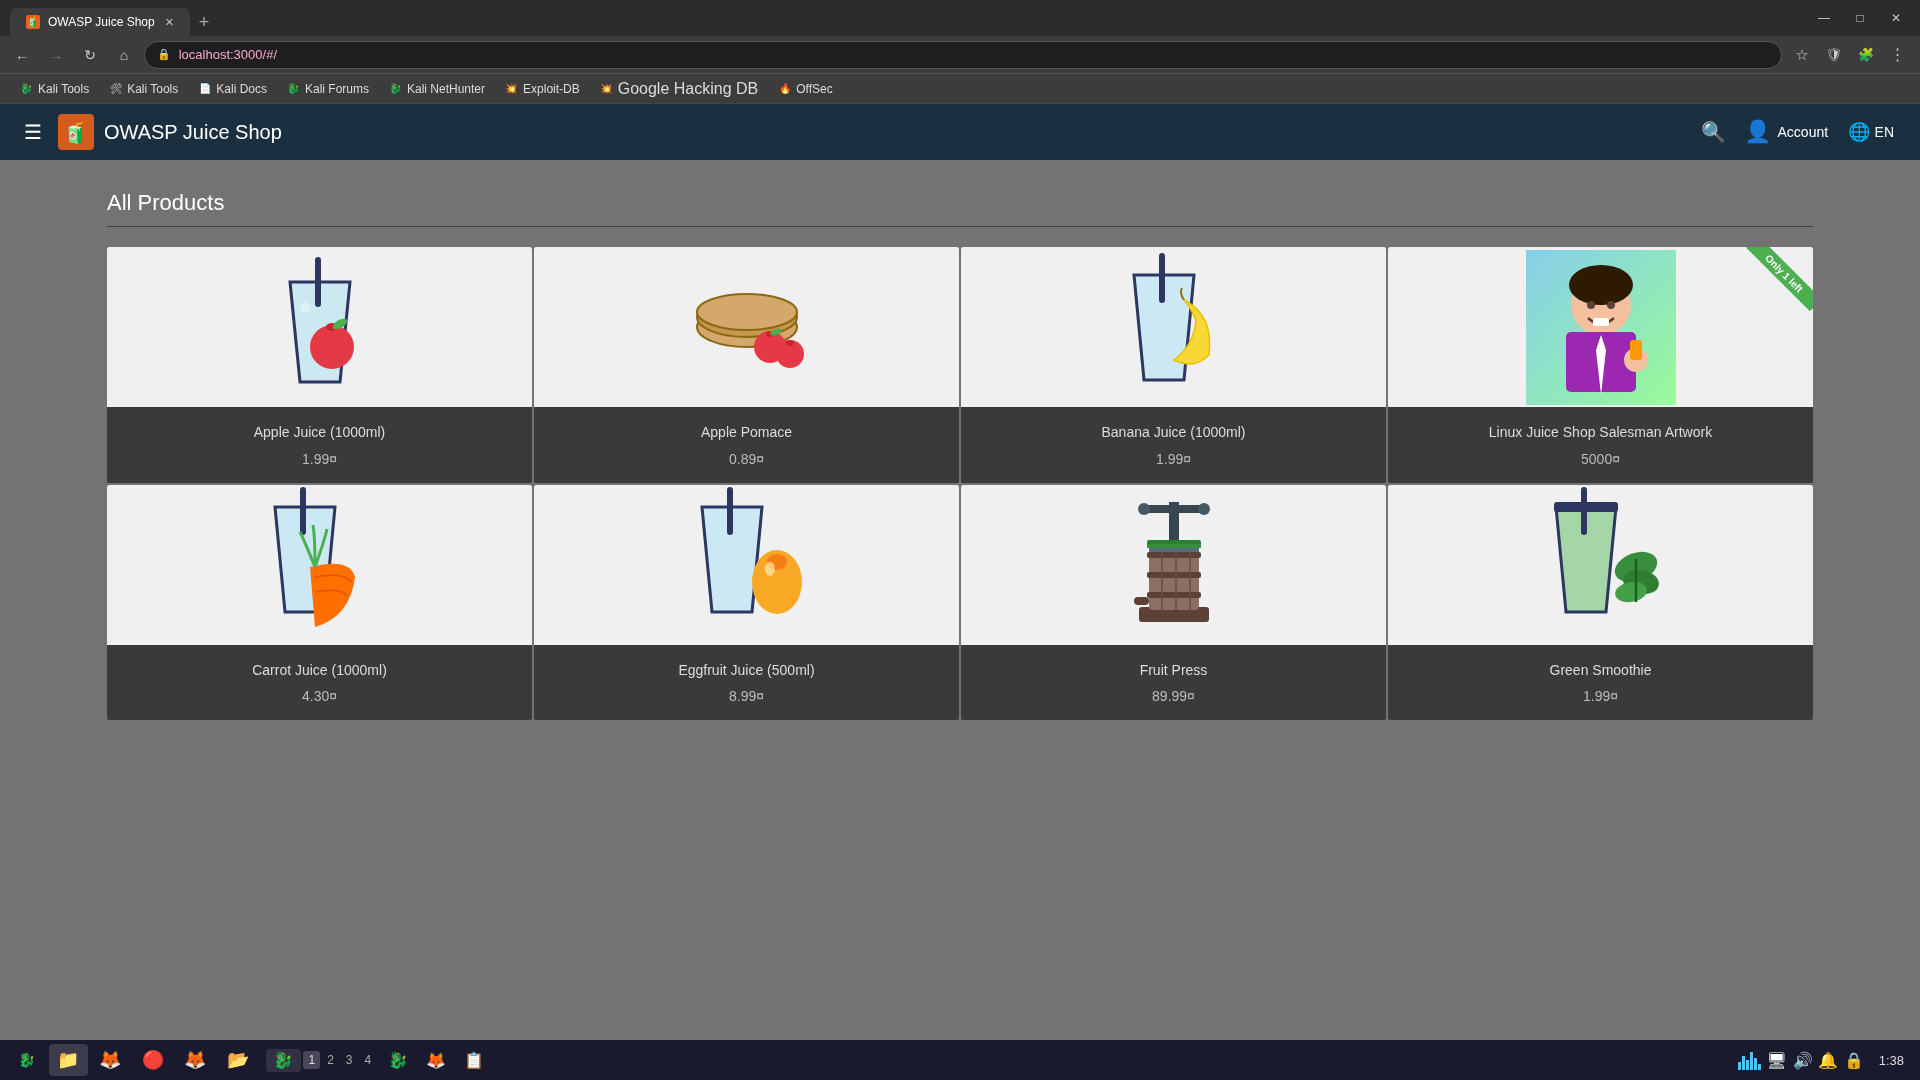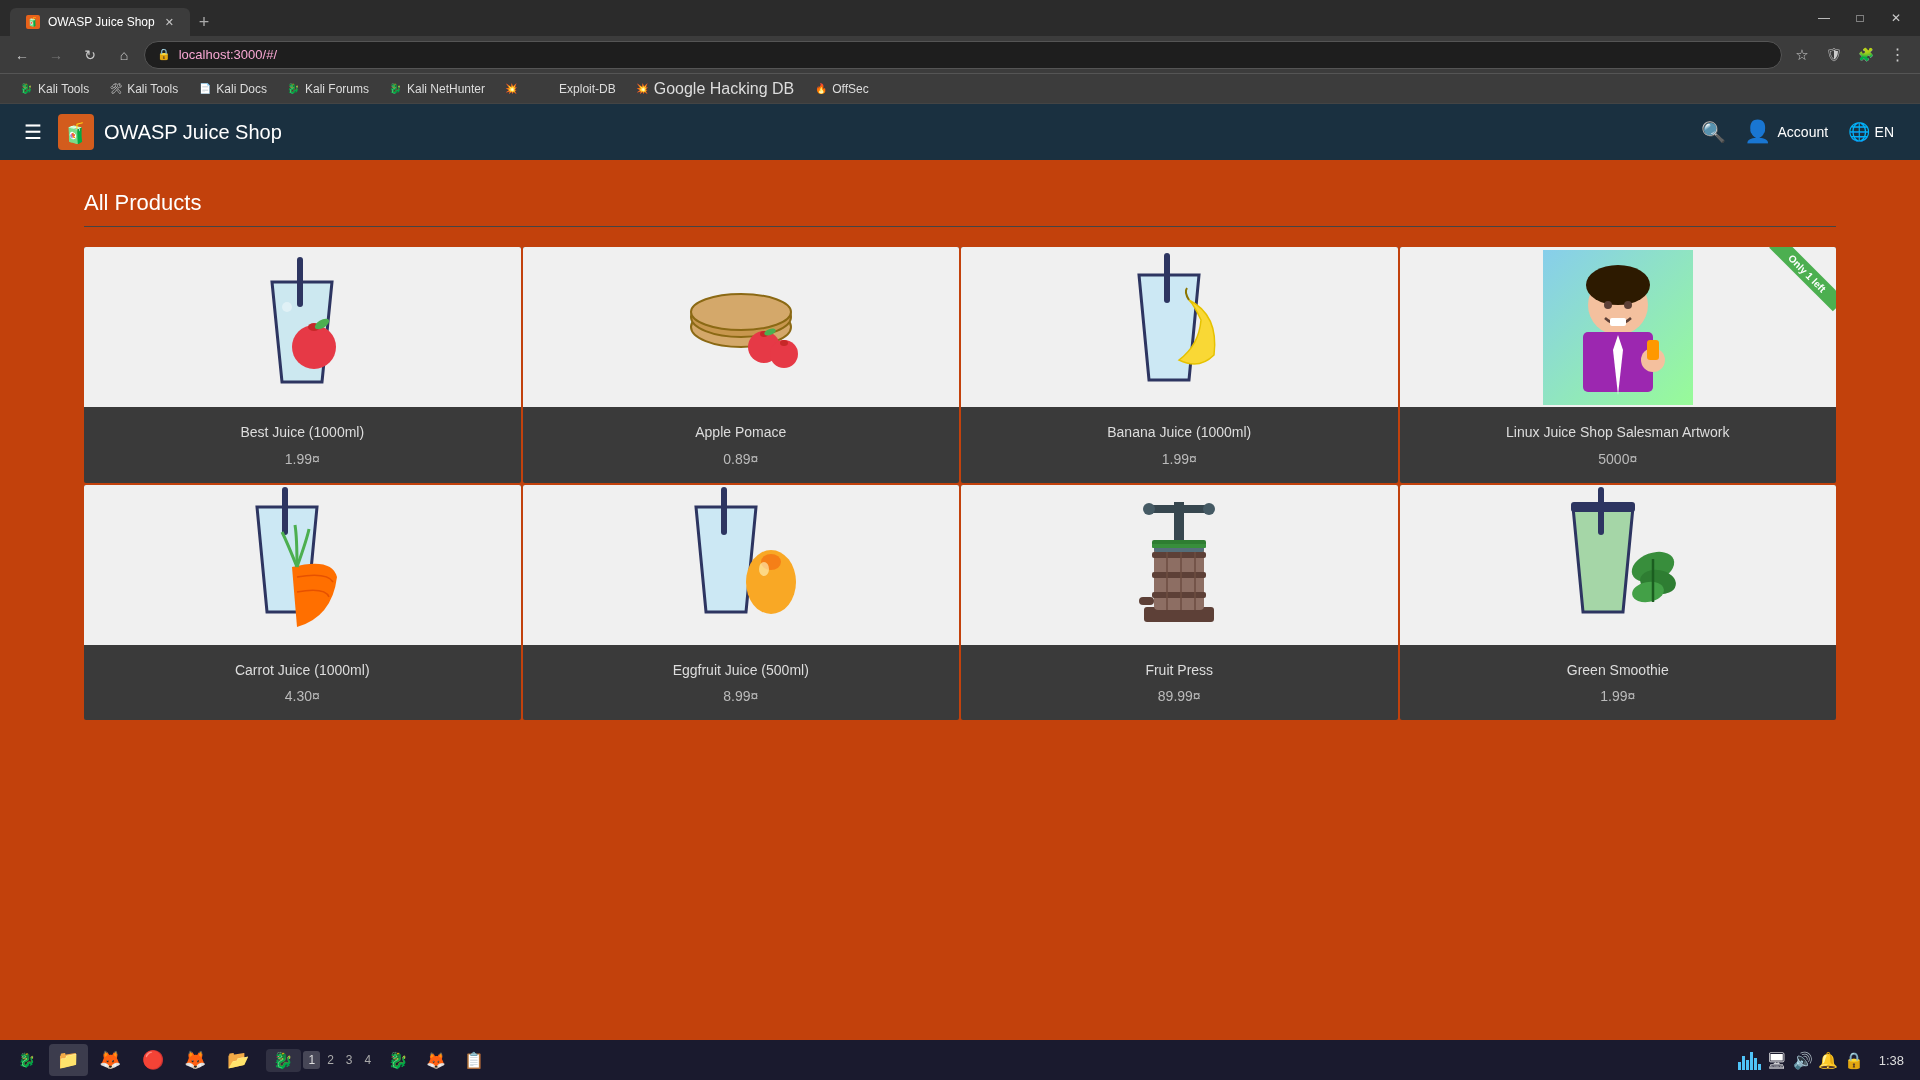--- a/index.html
+++ b/index.html
@@ -176,22 +176,22 @@
       gap: 4px;
       cursor: pointer;
       padding: 6px 10px;
       color: #fff;
       font-size: 14px;
     }
     .globe-icon { font-size: 18px; }
 
     
     .content {
-      padding: 20px 84px;
-      background: #c2410c;
+      padding: 20px 107px;
+      background: #737373;
       min-height: calc(1080px - 36px - 38px - 30px - 56px);
     }
     .section-title {
       font-size: 22px;
       font-weight: 400;
       color: #fff;
       margin-bottom: 20px;
       padding: 10px 0;
       border-bottom: 1px solid #444;
     }
@@ -345,21 +345,21 @@
     <div class="bookmark-item">
       <span class="bookmark-favicon">🐉</span>
       <span style="font-size:12px;">Kali Forums</span>
     </div>
     <div class="bookmark-item">
       <span class="bookmark-favicon">🐉</span>
       <span style="font-size:12px;">Kali NetHunter</span>
     </div>
     <div class="bookmark-item">
       <span class="bookmark-favicon" style="color:#f44;">💥</span>
-      <span style="font-size:12px;margin-left:36px;">Exploit-DB</span>
+      <span style="font-size:12px;">Exploit-DB</span>
     </div>
     <div class="bookmark-item">
       <span class="bookmark-favicon" style="color:#f44;">💥</span>
       <span style="font-size:16px;">Google Hacking DB</span>
     </div>
     <div class="bookmark-item">
       <span class="bookmark-favicon" style="color:#f44;">🔥</span>
       <span style="font-size:12px;">OffSec</span>
     </div>
   </div>
@@ -402,21 +402,21 @@
 
           <circle cx="72" cy="95" r="22" fill="#e63946"></circle>
           <ellipse cx="72" cy="75" rx="6" ry="4" fill="#c62828"></ellipse>
 
           <ellipse cx="80" cy="72" rx="8" ry="4" fill="#4caf50" transform="rotate(-30 80 72)"></ellipse>
 
           <circle cx="45" cy="55" r="5" fill="white" opacity="0.4"></circle>
         </svg>
       </div>
       <div class="product-info">
-        <div class="product-name">Best Juice (1000ml)</div>
+        <div class="product-name">Apple Juice (1000ml)</div>
         <div class="product-price">1.99¤</div>
       </div>
     </div>
 
     <div class="product-card">
       <div class="product-image-area">
         <svg width="130" height="150" viewBox="0 0 130 150">
 
           <ellipse cx="65" cy="75" rx="50" ry="20" fill="#d4a86a" stroke="#8b6914" stroke-width="2"></ellipse>
           <ellipse cx="65" cy="65" rx="50" ry="20" fill="#c8974e" stroke="#8b6914" stroke-width="2"></ellipse>

